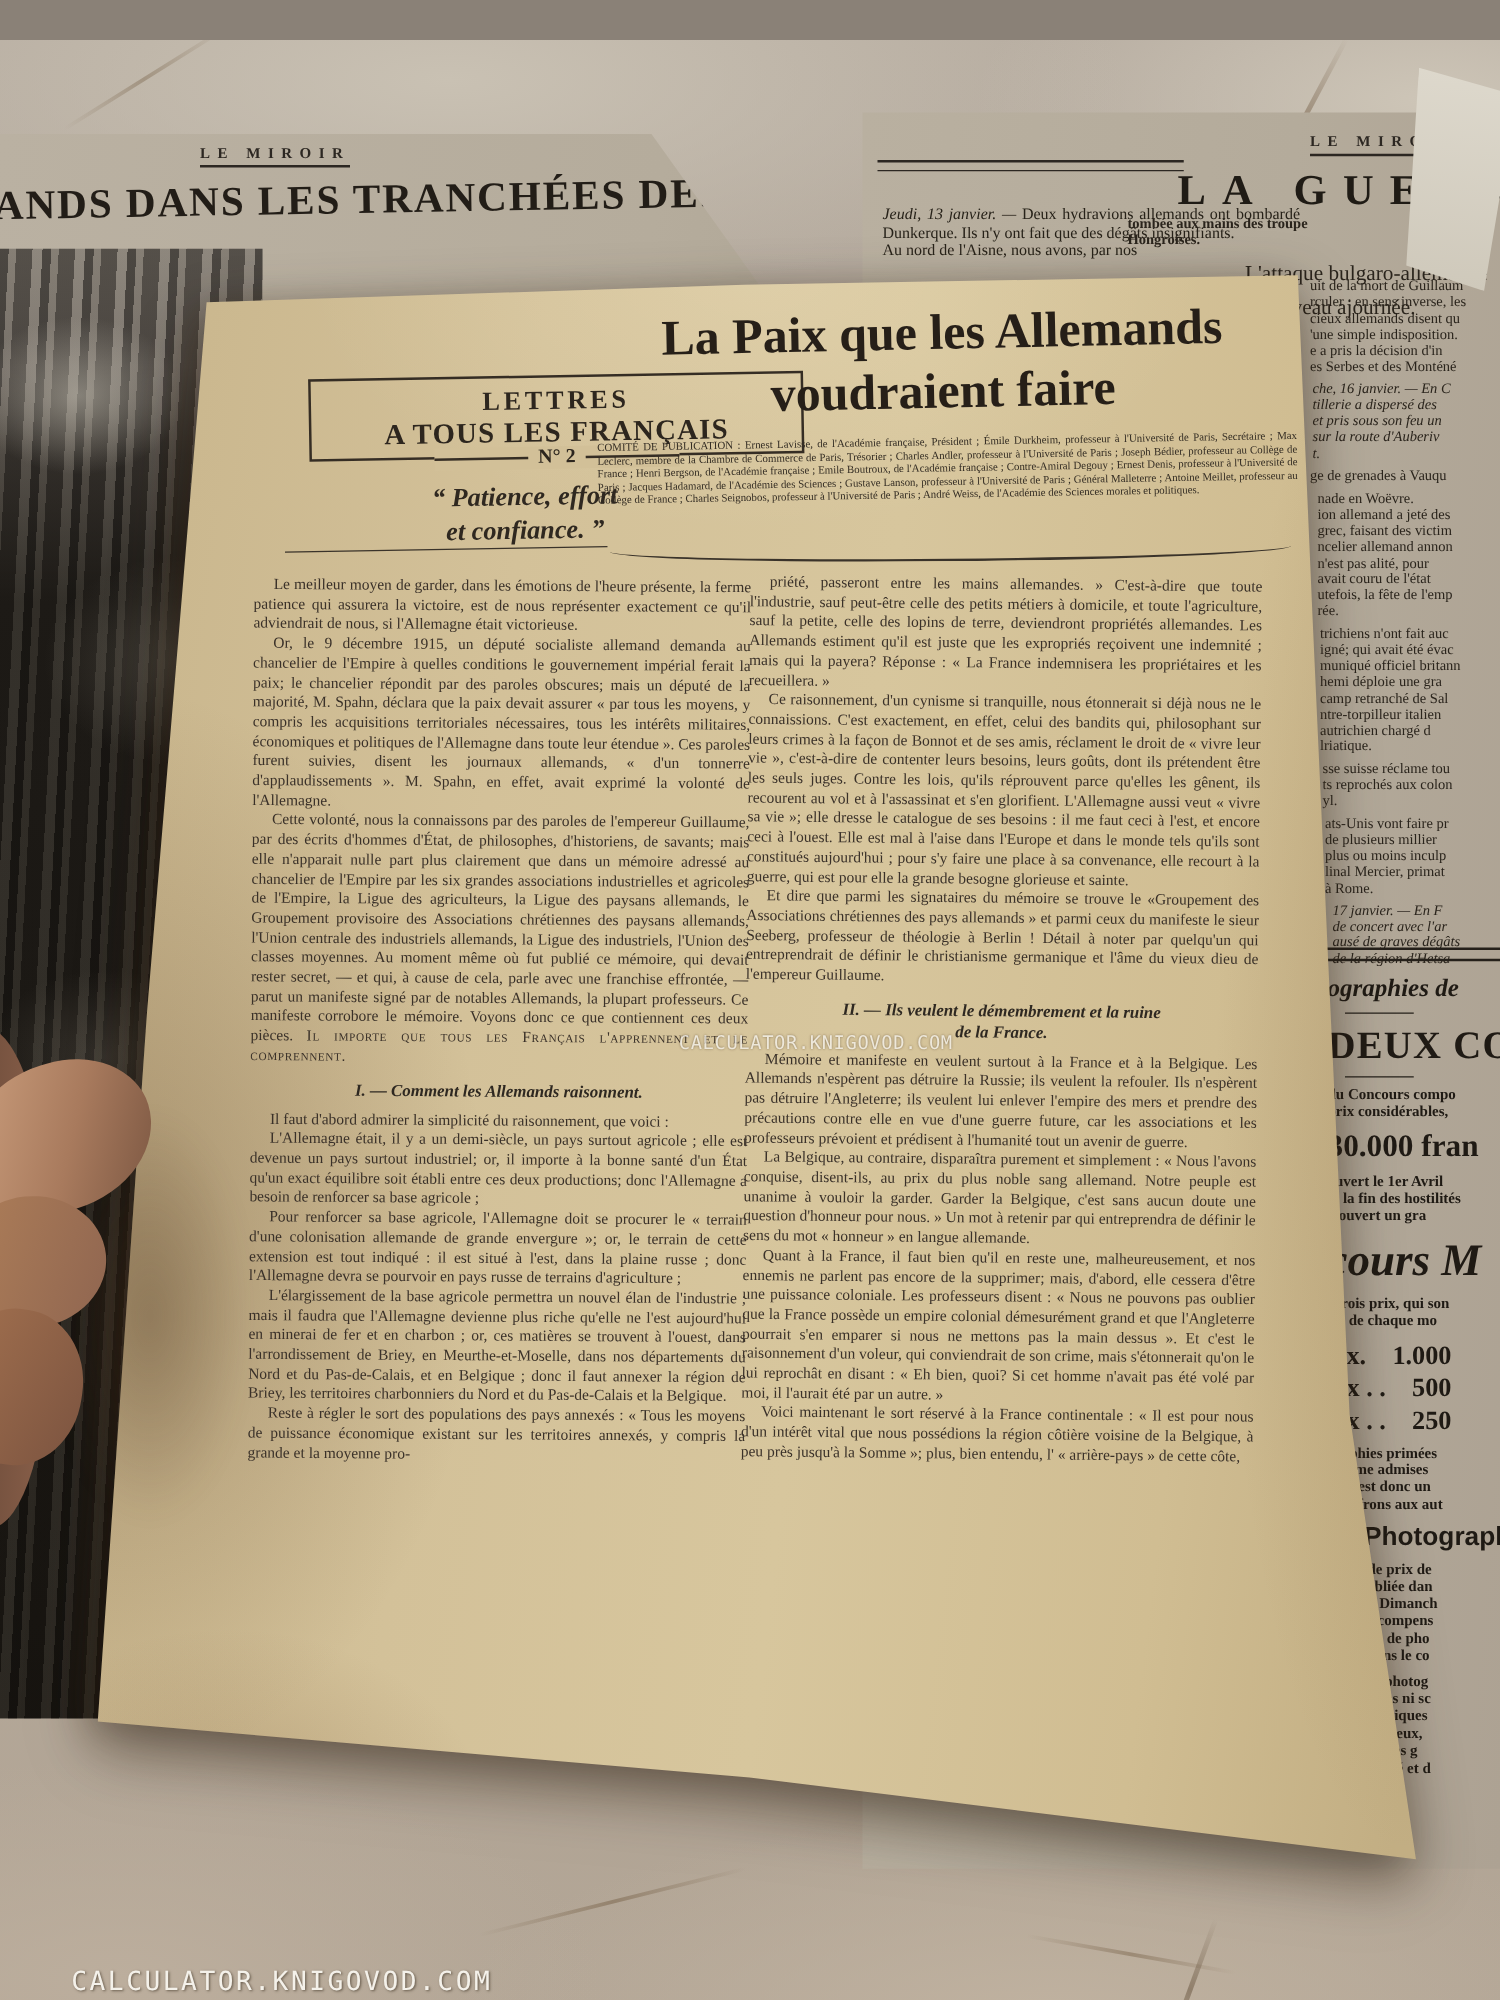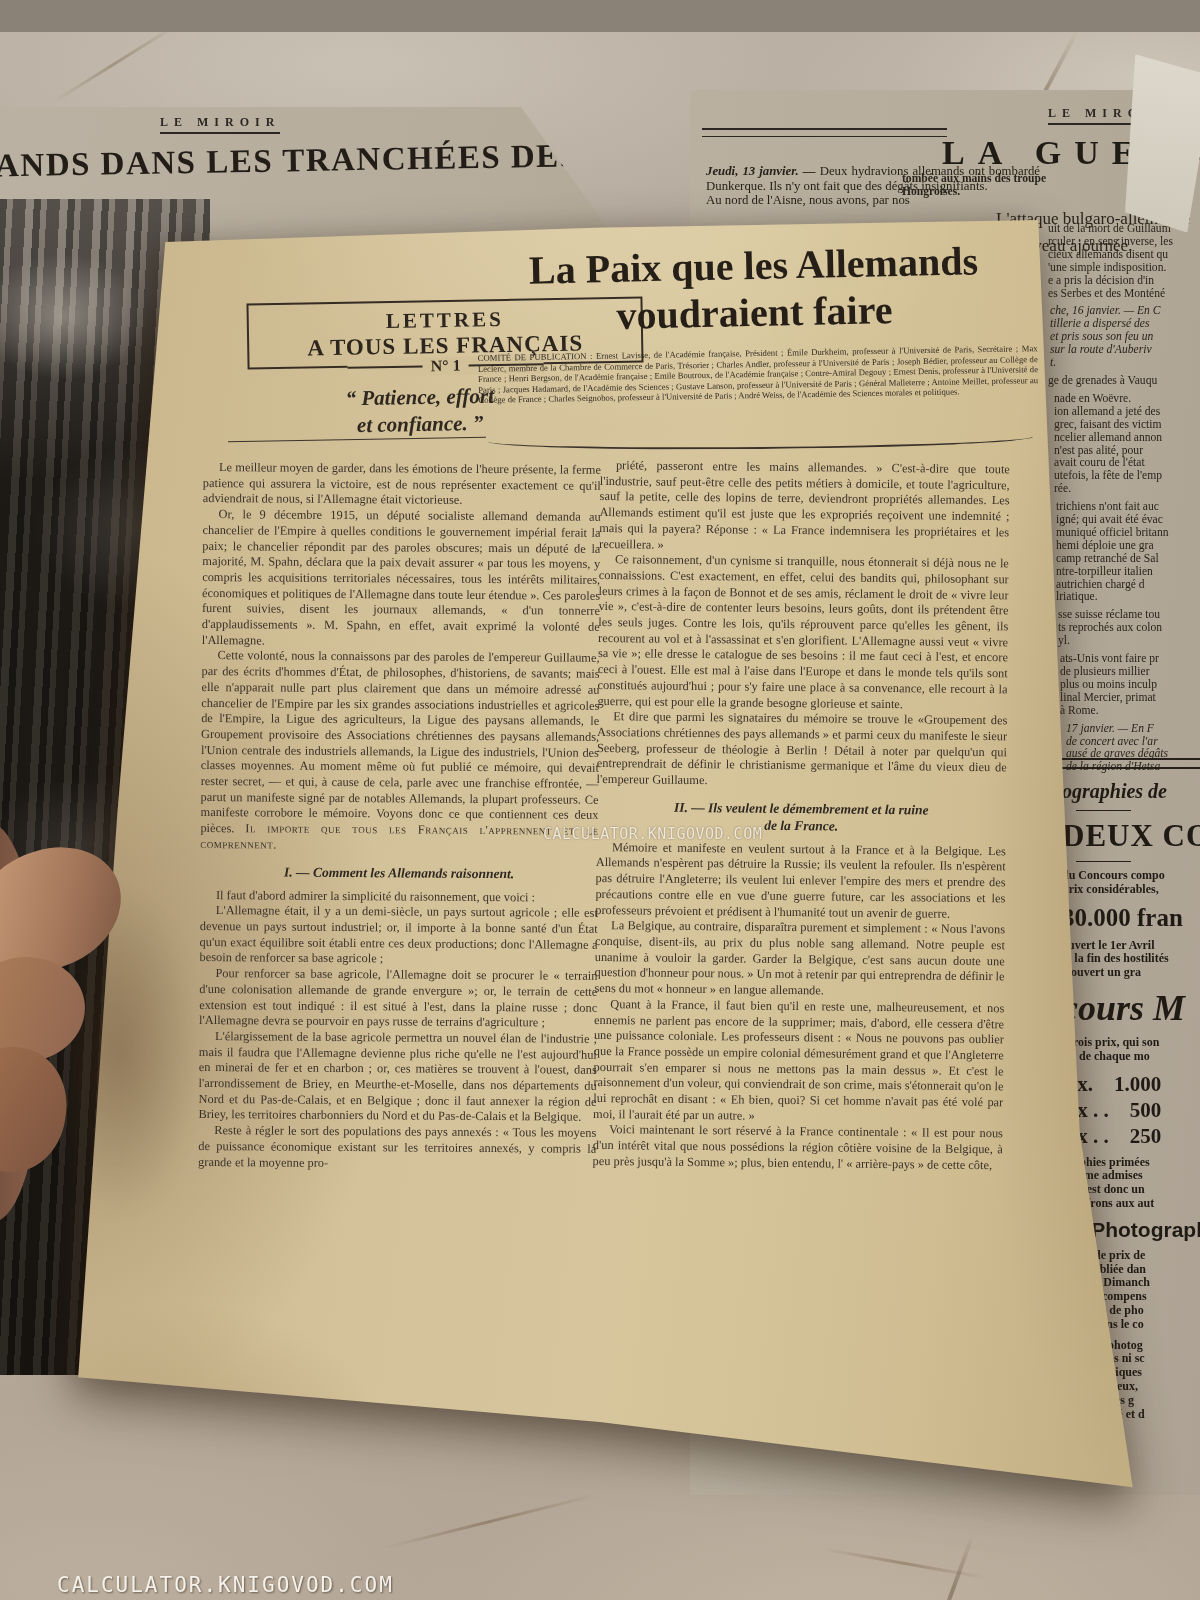--- a/index.html
+++ b/index.html
@@ -38,21 +38,21 @@
   
   #news-right{position:absolute;left:690px;top:58px;width:510px;height:1405px;
     background:linear-gradient(95deg,#b9b0a0,#b4ab9b 55%,#ada293);color:#272219;}
   #masthead-right{position:absolute;left:358px;top:16px;}
   #double-rule{position:absolute;left:12px;top:38px;width:245px;height:6px;
     border-top:2px solid #2c2722;border-bottom:1px solid #2c2722;}
   #la-guerre{position:absolute;left:252px;top:44px;width:258px;overflow:hidden;
     font-size:34px;font-weight:bold;letter-spacing:13px;white-space:nowrap;color:#1f1b15;}
   #dispatch{position:absolute;left:16px;top:74px;width:334px;font-size:12.8px;
     line-height:14.6px;text-align:justify;color:#272219;}
-  #dispatch .it{font-style:italic;font-weight:bold;}
+  #dispatch .it{font-style:italic;}
   .pre{white-space:pre;}
   .ml{white-space:pre-line;}
   #frag-a{position:absolute;left:212px;top:82px;font-size:11.6px;line-height:13.4px;color:#2a241c;font-weight:bold;}
   #frag-b{position:absolute;left:306px;top:122px;font-size:17px;line-height:13.4px;color:#2a241c;}
   #frag-stack{position:absolute;left:358px;top:133px;width:160px;}
   #frag-stack .frag{font-size:11.6px;line-height:12.9px;color:#2a241c;margin:0 0 5px 0;}
   #frag-stack .f2{margin-left:2px;font-style:italic;}
   #frag-stack .f4{margin-left:6px;}
   #frag-stack .f5{margin-left:8px;}
   #frag-stack .f6{margin-left:10px;}
@@ -244,21 +244,21 @@
   <div id="sliver"></div>
 
   <div id="pamphlet-wrap">
     <div id="pamphlet">
 
       <div id="series-box">
         <div class="series-l1">LETTRES</div>
         <div class="series-l2">A TOUS LES FRANÇAIS</div>
         <div id="series-num-row">
           <span class="dash"></span>
-          <span id="series-num">N° 1</span>
+          <span id="series-num">N° 2</span>
           <span class="dash"></span>
         </div>
       </div>
 
       <div id="motto" class="ml">“ Patience, effort
 et confiance. ”</div>
       <div id="rule-motto"></div>
 
       <div id="p-title" class="ml">La Paix que les Allemands
 voudraient faire</div>

